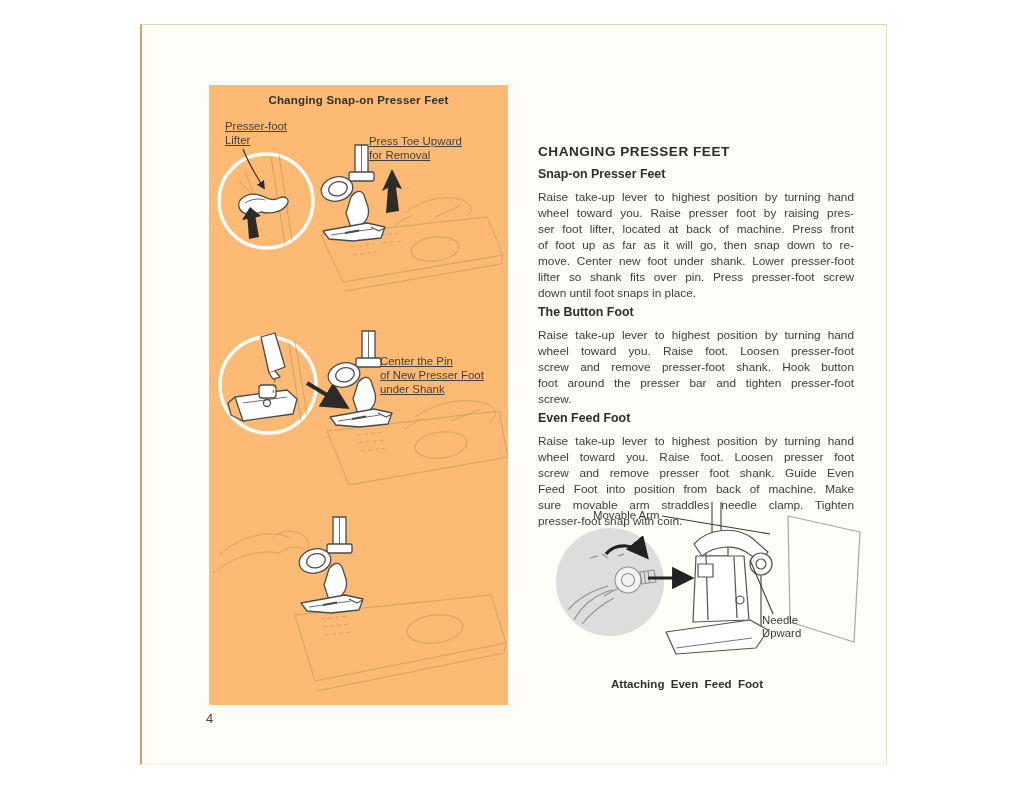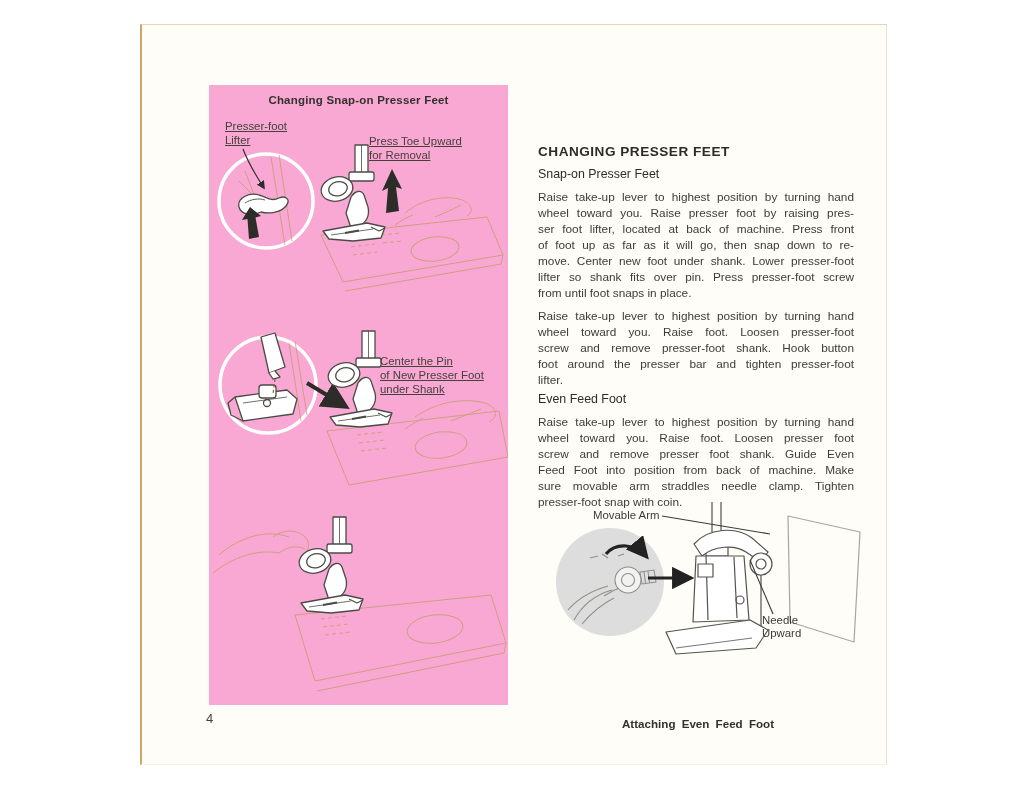--- a/index.html
+++ b/index.html
@@ -2,36 +2,36 @@
 <html><head>
 <meta charset="utf-8">
 <style>
   html,body{margin:0;padding:0;background:#ffffff;}
   .stage{position:relative;width:1024px;height:791px;overflow:hidden;background:#ffffff;
          font-family:"Liberation Sans","DejaVu Sans",sans-serif;color:#3a3a36;}
   .scan-page{position:absolute;left:140px;top:24px;width:744px;height:739px;
              background:#fffdf8;border-left:2px solid #cda76a;border-top:1px solid #e3d5b2;
              border-right:1px solid #ece2c8;border-bottom:1px solid #f6f1e4;}
   
-  .panel{position:absolute;left:67px;top:60px;width:299px;height:620px;background:#f9a8d4;}
+  .panel{position:absolute;left:67px;top:60px;width:299px;height:620px;background:#fdba74;}
   .panel svg{position:absolute;left:0;top:0;}
   .panel-title{position:absolute;left:0;top:9px;width:100%;text-align:center;
                font-size:11.5px;font-weight:bold;color:#33312c;letter-spacing:.2px;}
   .fig-label{position:absolute;font-size:11.4px;line-height:14px;color:#45413a;white-space:pre-line;text-decoration:underline;}
   
   .article{position:absolute;left:396px;top:111px;width:316px;}
   .article h1{margin:8px 0 8px 0;font-size:13.6px;font-weight:bold;color:#2e2c28;letter-spacing:.5px;}
-  .article h2{margin:0 0 2px 0;font-size:12.4px;font-weight:normal;color:#2e2c28;line-height:15px;}
+  .article h2{margin:0 0 2px 0;font-size:12.4px;font-weight:bold;color:#2e2c28;line-height:15px;}
   .para{margin:7px 0 4px 0;font-size:11.8px;line-height:16px;color:#3c3b37;}
   .pbody{white-space:pre-line;text-align:justify;text-align-last:justify;}
   .plast{text-align:left;}
   .figure-wrap{position:absolute;left:406px;top:475px;width:322px;height:182px;}
   .fig-note{position:absolute;font-size:11.4px;line-height:13px;color:#3c3b37;white-space:pre-line;}
-  .fig-caption{position:absolute;left:398px;top:652px;width:316px;text-align:center;
-               font-size:11.6px;font-weight:bold;color:#33312c;word-spacing:3px;margin-top:40px;}
+  .fig-caption{position:absolute;left:387px;top:652px;width:316px;text-align:center;
+               font-size:11.6px;font-weight:bold;color:#33312c;word-spacing:3px;}
   .page-num{position:absolute;left:64px;top:686px;font-size:13px;color:#44423c;}
 </style>
 </head>
 <body>
 
 <div class="stage">
   <div class="scan-page">
 
     <div class="panel">
       <svg width="299" height="620" viewBox="0 0 299 620" xmlns="http://www.w3.org/2000/svg">
@@ -118,29 +118,30 @@
       <h1>CHANGING PRESSER FEET</h1>
 
       <h2>Snap-on Presser Feet</h2>
       <div class="para">
         <div class="pbody">Raise take-up lever to highest position by turning hand
 wheel toward you. Raise presser foot by raising pres-
 ser foot lifter, located at back of machine. Press front
 of foot up as far as it will go, then snap down to re-
 move. Center new foot under shank. Lower presser-foot
 lifter so shank fits over pin. Press presser-foot screw</div>
-        <div class="plast">from until foot snaps in place.</div>
+        <div class="plast">down until foot snaps in place.</div>
       </div>
 
+      <h2>The Button Foot</h2>
       <div class="para">
         <div class="pbody">Raise take-up lever to highest position by turning hand
 wheel toward you. Raise foot. Loosen presser-foot
 screw and remove presser-foot shank. Hook button
 foot around the presser bar and tighten presser-foot</div>
-        <div class="plast">lifter.</div>
+        <div class="plast">screw.</div>
       </div>
 
       <h2>Even Feed Foot</h2>
       <div class="para">
         <div class="pbody">Raise take-up lever to highest position by turning hand
 wheel toward you. Raise foot. Loosen presser foot
 screw and remove presser foot shank. Guide Even
 Feed Foot into position from back of machine. Make
 sure movable arm straddles needle clamp. Tighten</div>
         <div class="plast">presser-foot snap with coin.</div>

